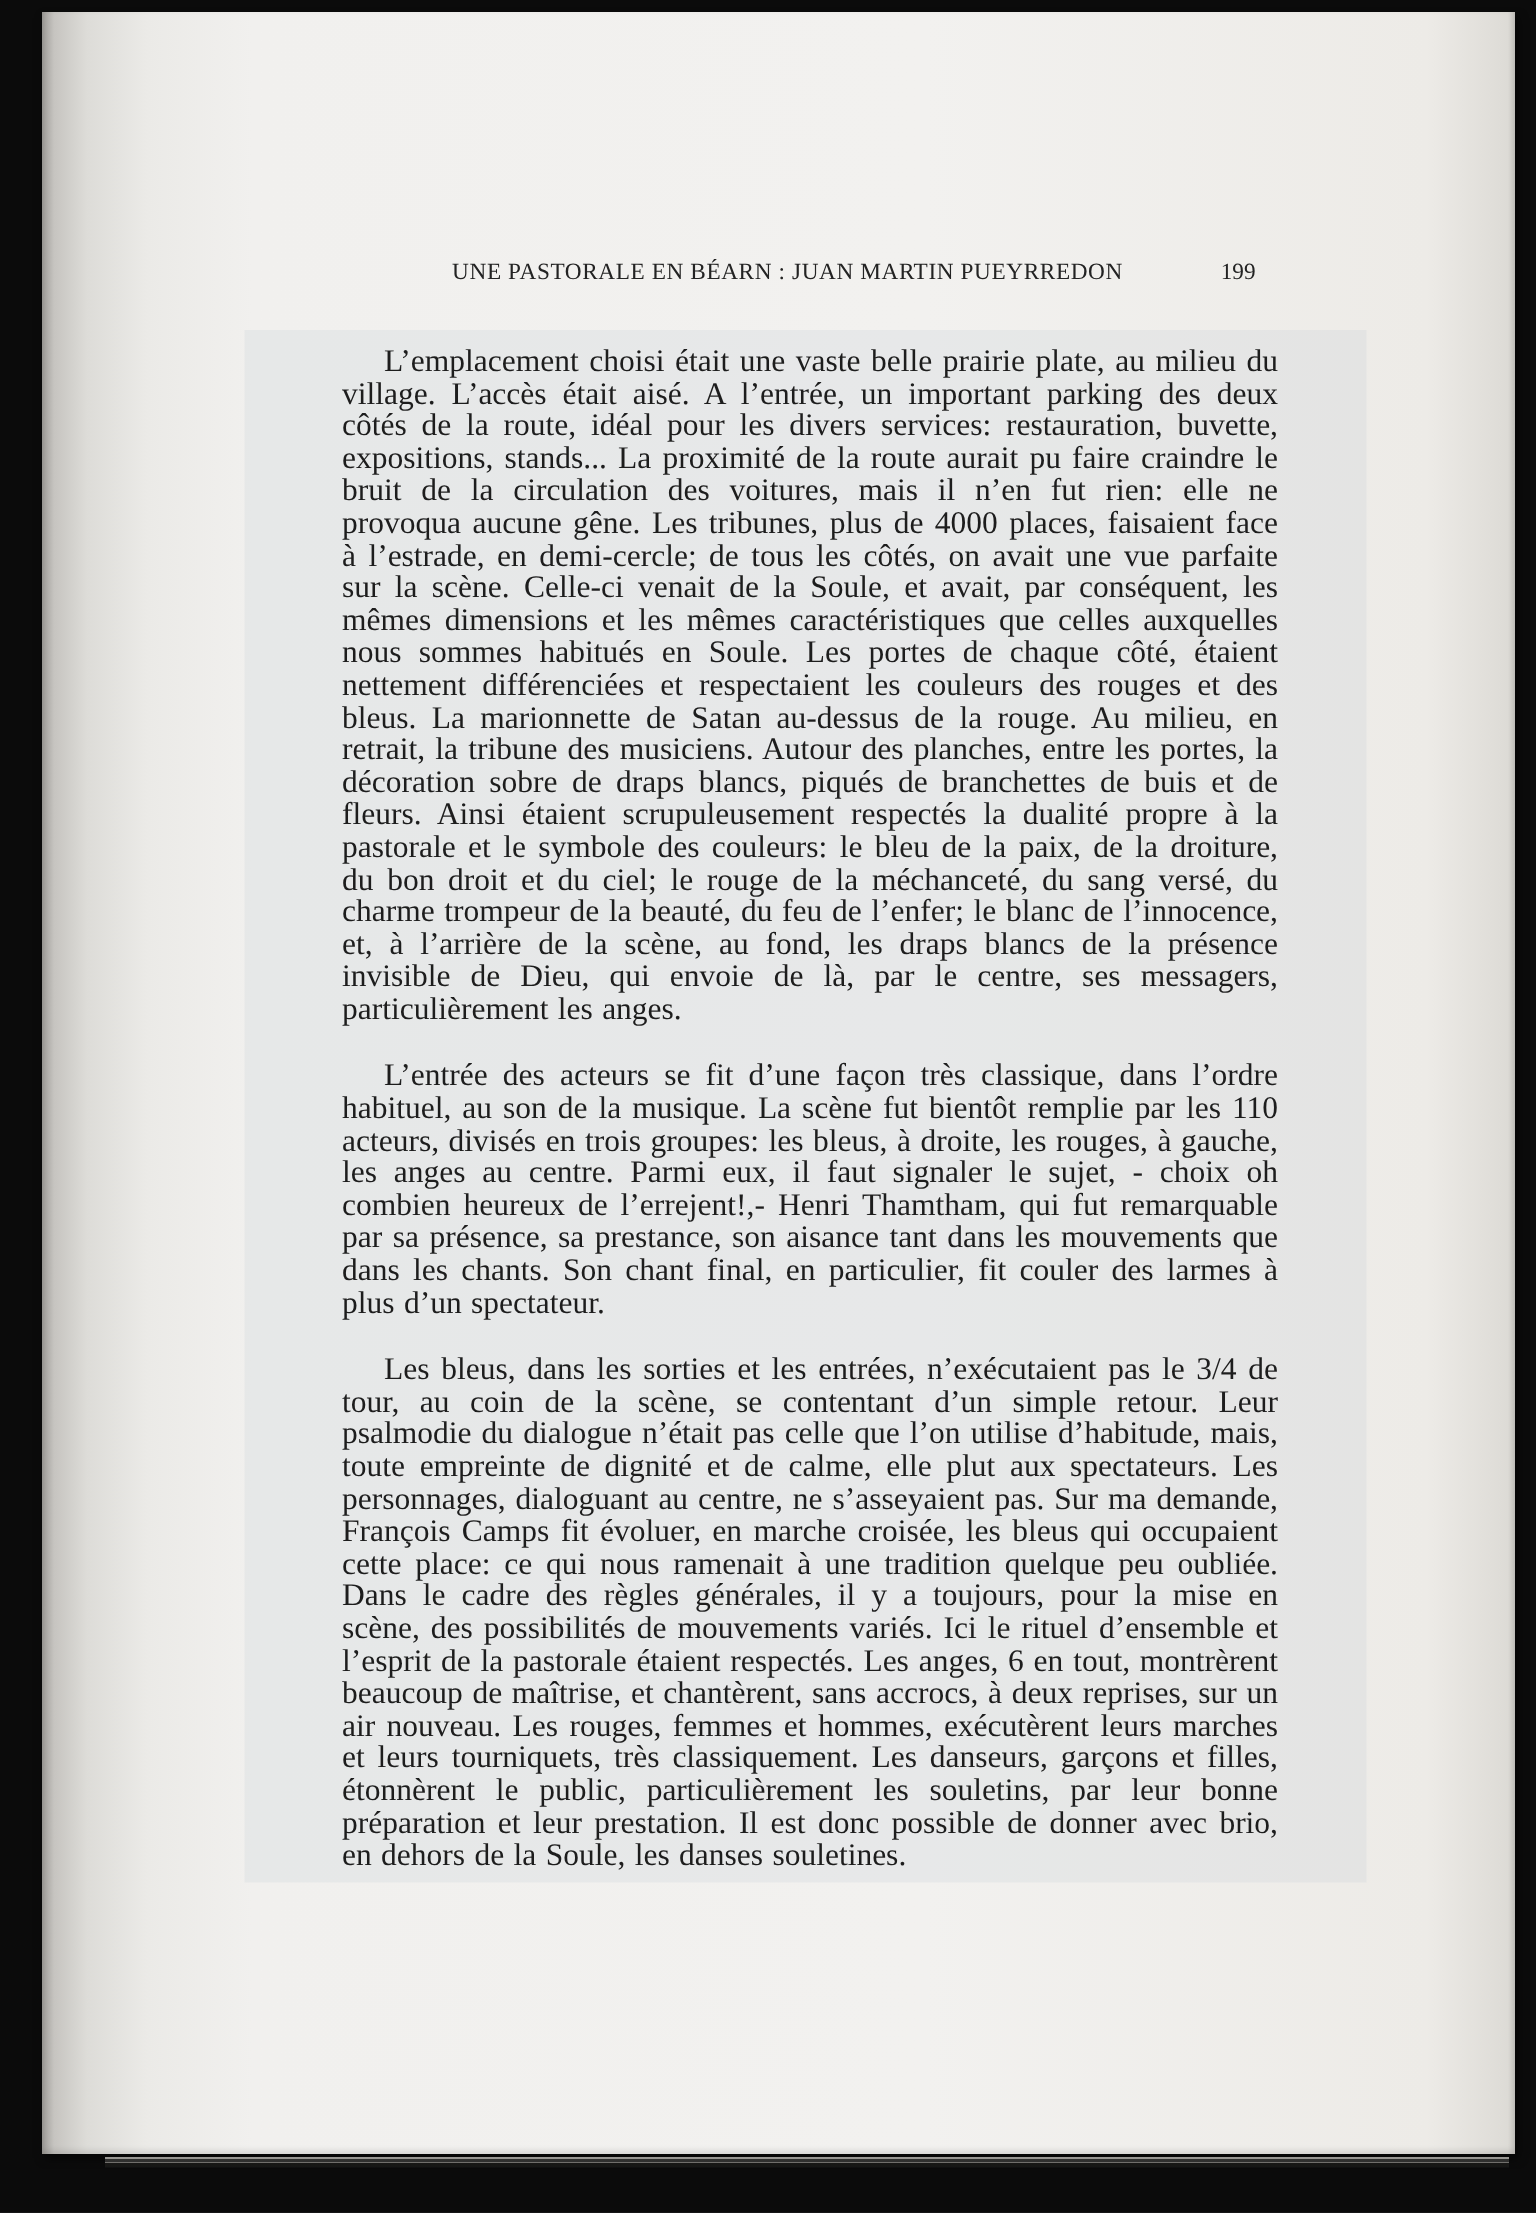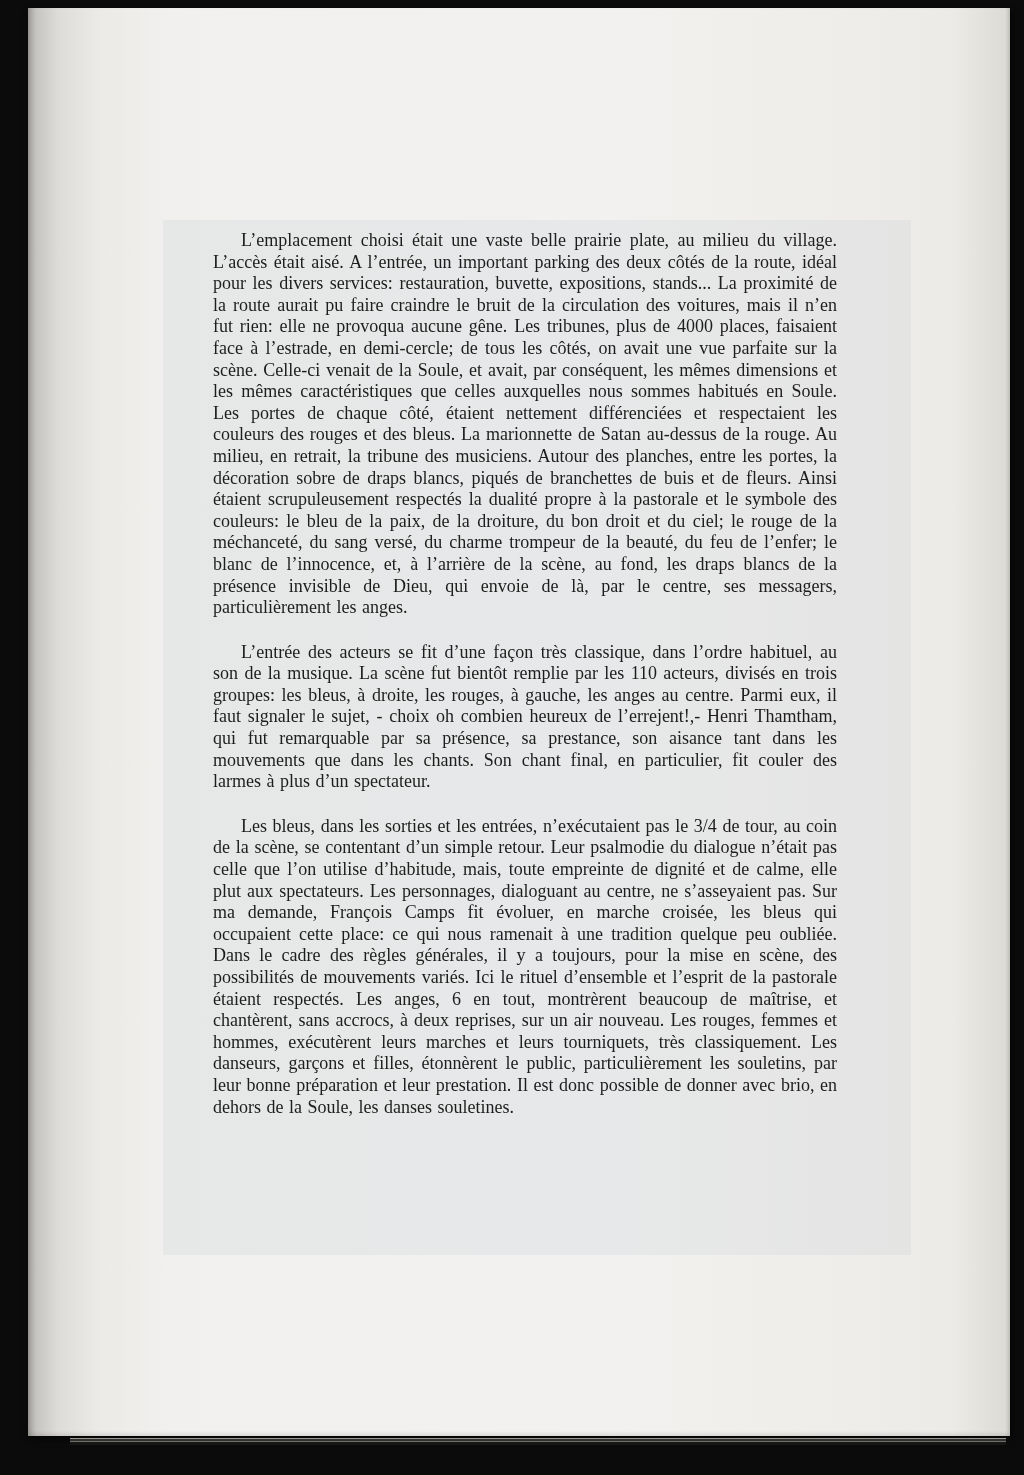--- a/index.html
+++ b/index.html
@@ -81,41 +81,45 @@
   .running-head .pagenum {
     position: absolute;
     right: 0;
     top: 0;
     font-size: 15.5px;
     color: #232323;
   }
   .text-block {
     position: absolute;
     top: 222px;
-    left: 185px;
+    left: 200px;
     width: 624px;
     color: #1d1d1d;
-    font-size: 18px;
+    font-size: 21px;
     line-height: 21.6px;
     text-align: justify;
   }
   .text-block p {
     margin: 0 0 23px 0;
     text-indent: 28px;
     word-spacing: 1px;
   }
 </style>
 </head>
 <body>
 
 <div class="scan-bg"></div>
 
 <div class="page">
   <div class="scan-tint"></div>
 
+  <div class="running-head">
+    <span class="title">UNE PASTORALE EN BÉARN : JUAN MARTIN PUEYRREDON</span>
+    <span class="pagenum">199</span>
+  </div>
 
   <div class="text-block">
     <p>L’emplacement choisi était une vaste belle prairie plate, au milieu du village. L’accès était aisé. A l’entrée, un important parking des deux côtés de la route, idéal pour les divers services: restauration, buvette, expositions, stands... La proximité de la route aurait pu faire craindre le bruit de la circulation des voitures, mais il n’en fut rien: elle ne provoqua aucune gêne. Les tribunes, plus de 4000 places, faisaient face à l’estrade, en demi-cercle; de tous les côtés, on avait une vue parfaite sur la scène. Celle-ci venait de la Soule, et avait, par conséquent, les mêmes dimensions et les mêmes caractéristiques que celles auxquelles nous sommes habitués en Soule. Les portes de chaque côté, étaient nettement différenciées et respectaient les couleurs des rouges et des bleus. La marionnette de Satan au-dessus de la rouge. Au milieu, en retrait, la tribune des musiciens. Autour des planches, entre les portes, la décoration sobre de draps blancs, piqués de branchettes de buis et de fleurs. Ainsi étaient scrupuleusement respectés la dualité propre à la pastorale et le symbole des couleurs: le bleu de la paix, de la droiture, du bon droit et du ciel; le rouge de la méchanceté, du sang versé, du charme trompeur de la beauté, du feu de l’enfer; le blanc de l’innocence, et, à l’arrière de la scène, au fond, les draps blancs de la présence invisible de Dieu, qui envoie de là, par le centre, ses messagers, particulièrement les anges.</p>
     <p>L’entrée des acteurs se fit d’une façon très classique, dans l’ordre habituel, au son de la musique. La scène fut bientôt remplie par les 110 acteurs, divisés en trois groupes: les bleus, à droite, les rouges, à gauche, les anges au centre. Parmi eux, il faut signaler le sujet, - choix oh combien heureux de l’errejent!,- Henri Thamtham, qui fut remarquable par sa présence, sa prestance, son aisance tant dans les mouvements que dans les chants. Son chant final, en particulier, fit couler des larmes à plus d’un spectateur.</p>
     <p>Les bleus, dans les sorties et les entrées, n’exécutaient pas le 3/4 de tour, au coin de la scène, se contentant d’un simple retour. Leur psalmodie du dialogue n’était pas celle que l’on utilise d’habitude, mais, toute empreinte de dignité et de calme, elle plut aux spectateurs. Les personnages, dialoguant au centre, ne s’asseyaient pas. Sur ma demande, François Camps fit évoluer, en marche croisée, les bleus qui occupaient cette place: ce qui nous ramenait à une tradition quelque peu oubliée. Dans le cadre des règles générales, il y a toujours, pour la mise en scène, des possibilités de mouvements variés. Ici le rituel d’ensemble et l’esprit de la pastorale étaient respectés. Les anges, 6 en tout, montrèrent beaucoup de maîtrise, et chantèrent, sans accrocs, à deux reprises, sur un air nouveau. Les rouges, femmes et hommes, exécutèrent leurs marches et leurs tourniquets, très classiquement. Les danseurs, garçons et filles, étonnèrent le public, particulièrement les souletins, par leur bonne préparation et leur prestation. Il est donc possible de donner avec brio, en dehors de la Soule, les danses souletines.</p>
   </div>
 </div>
 
 <div class="page-stack-edge"></div>
 

